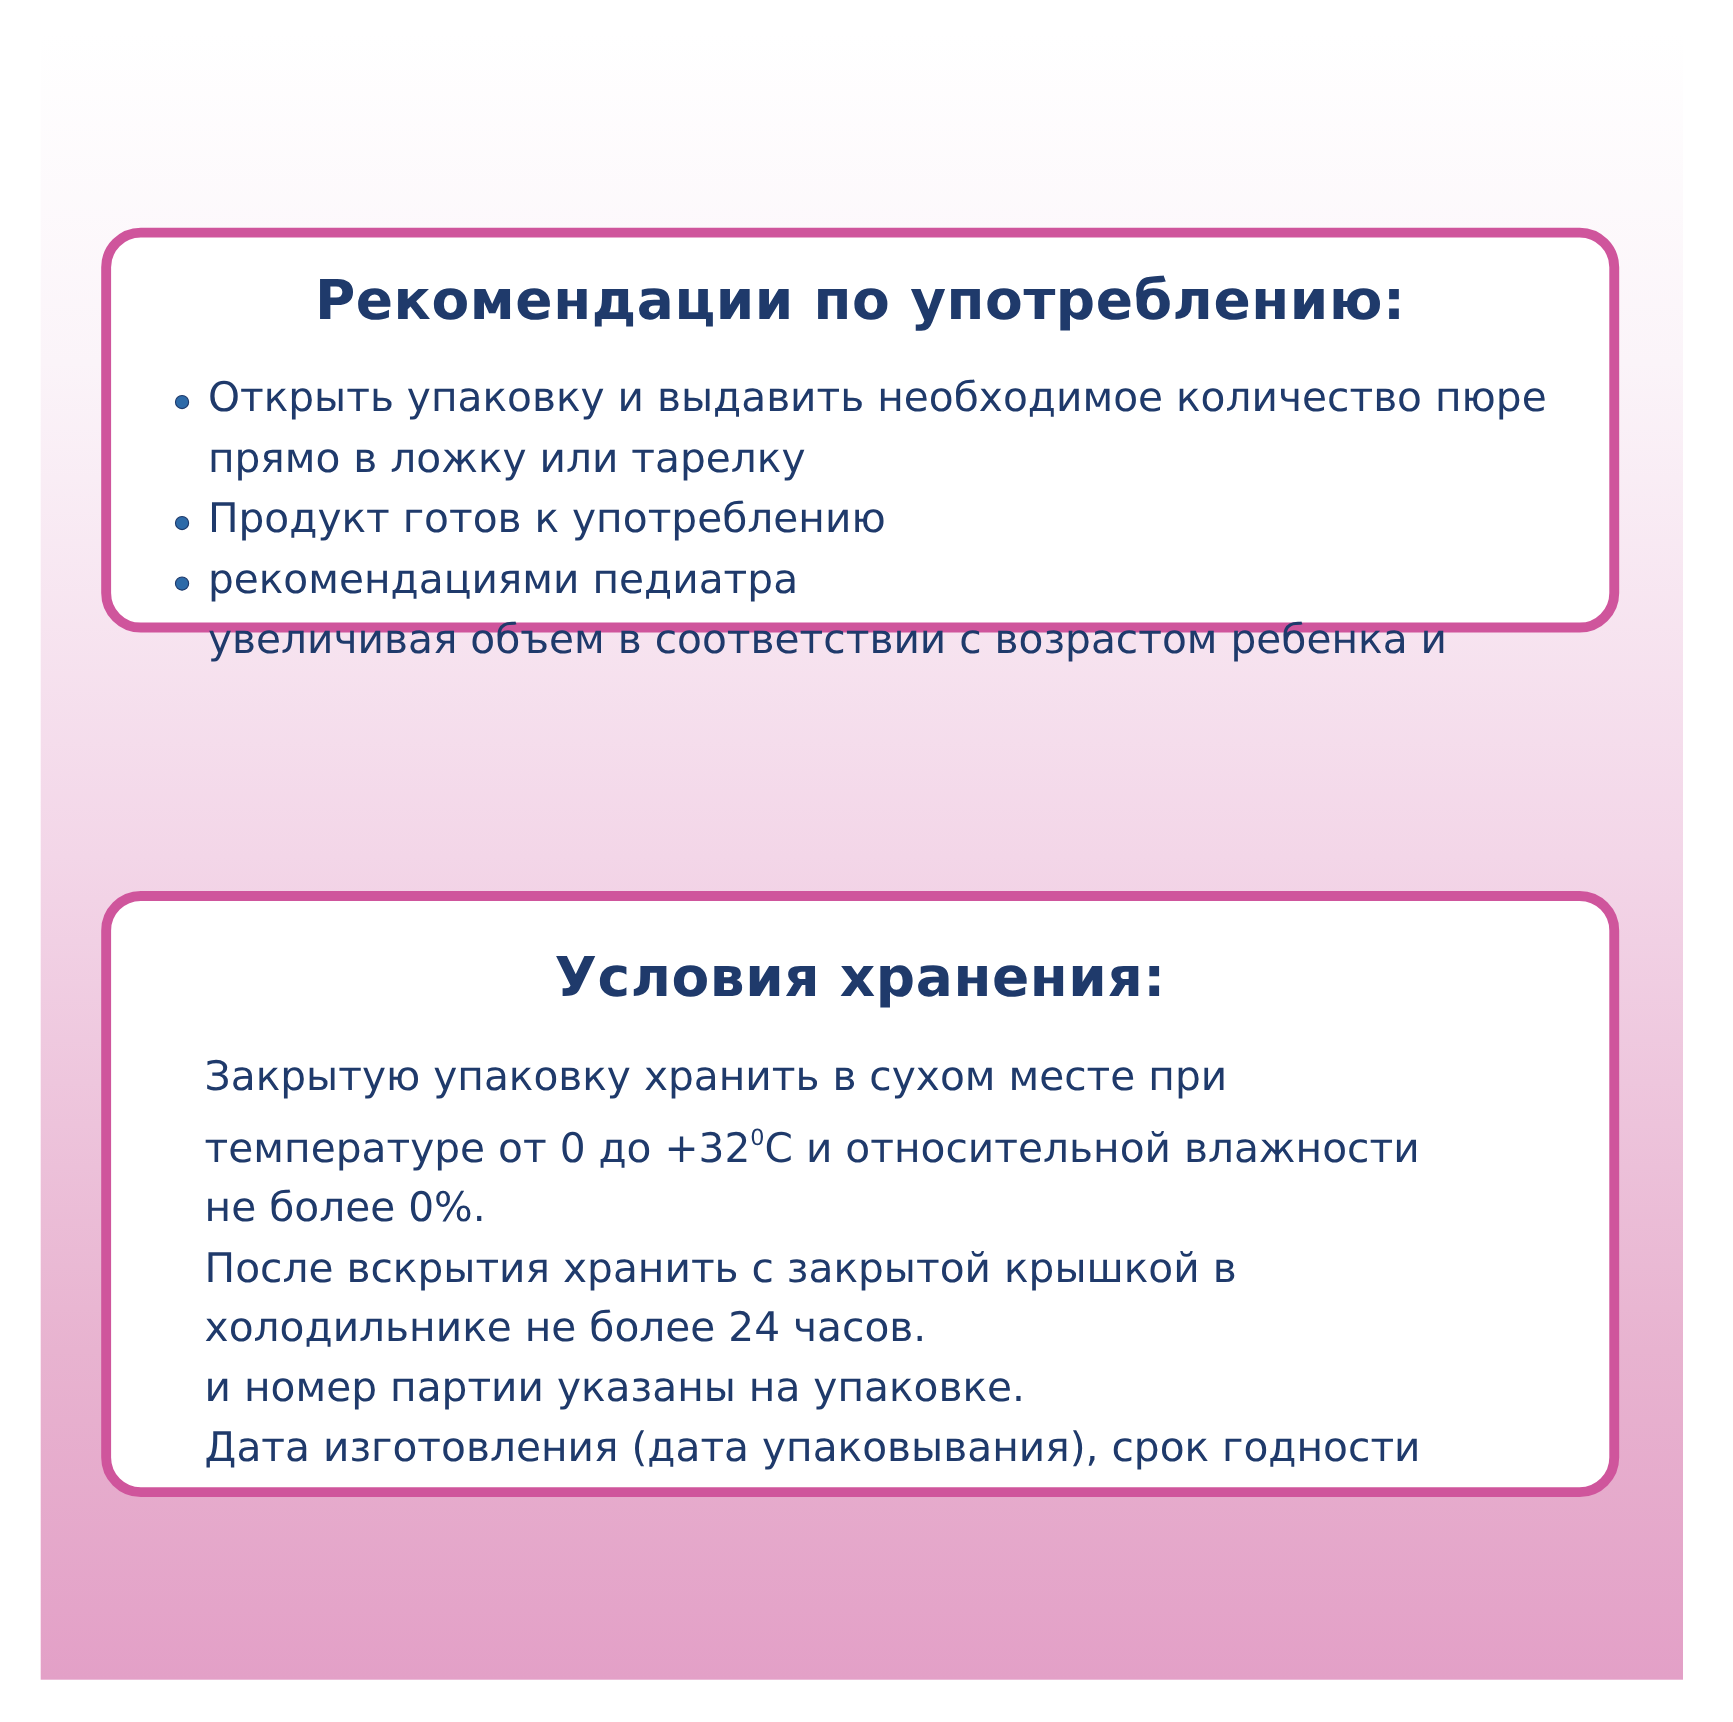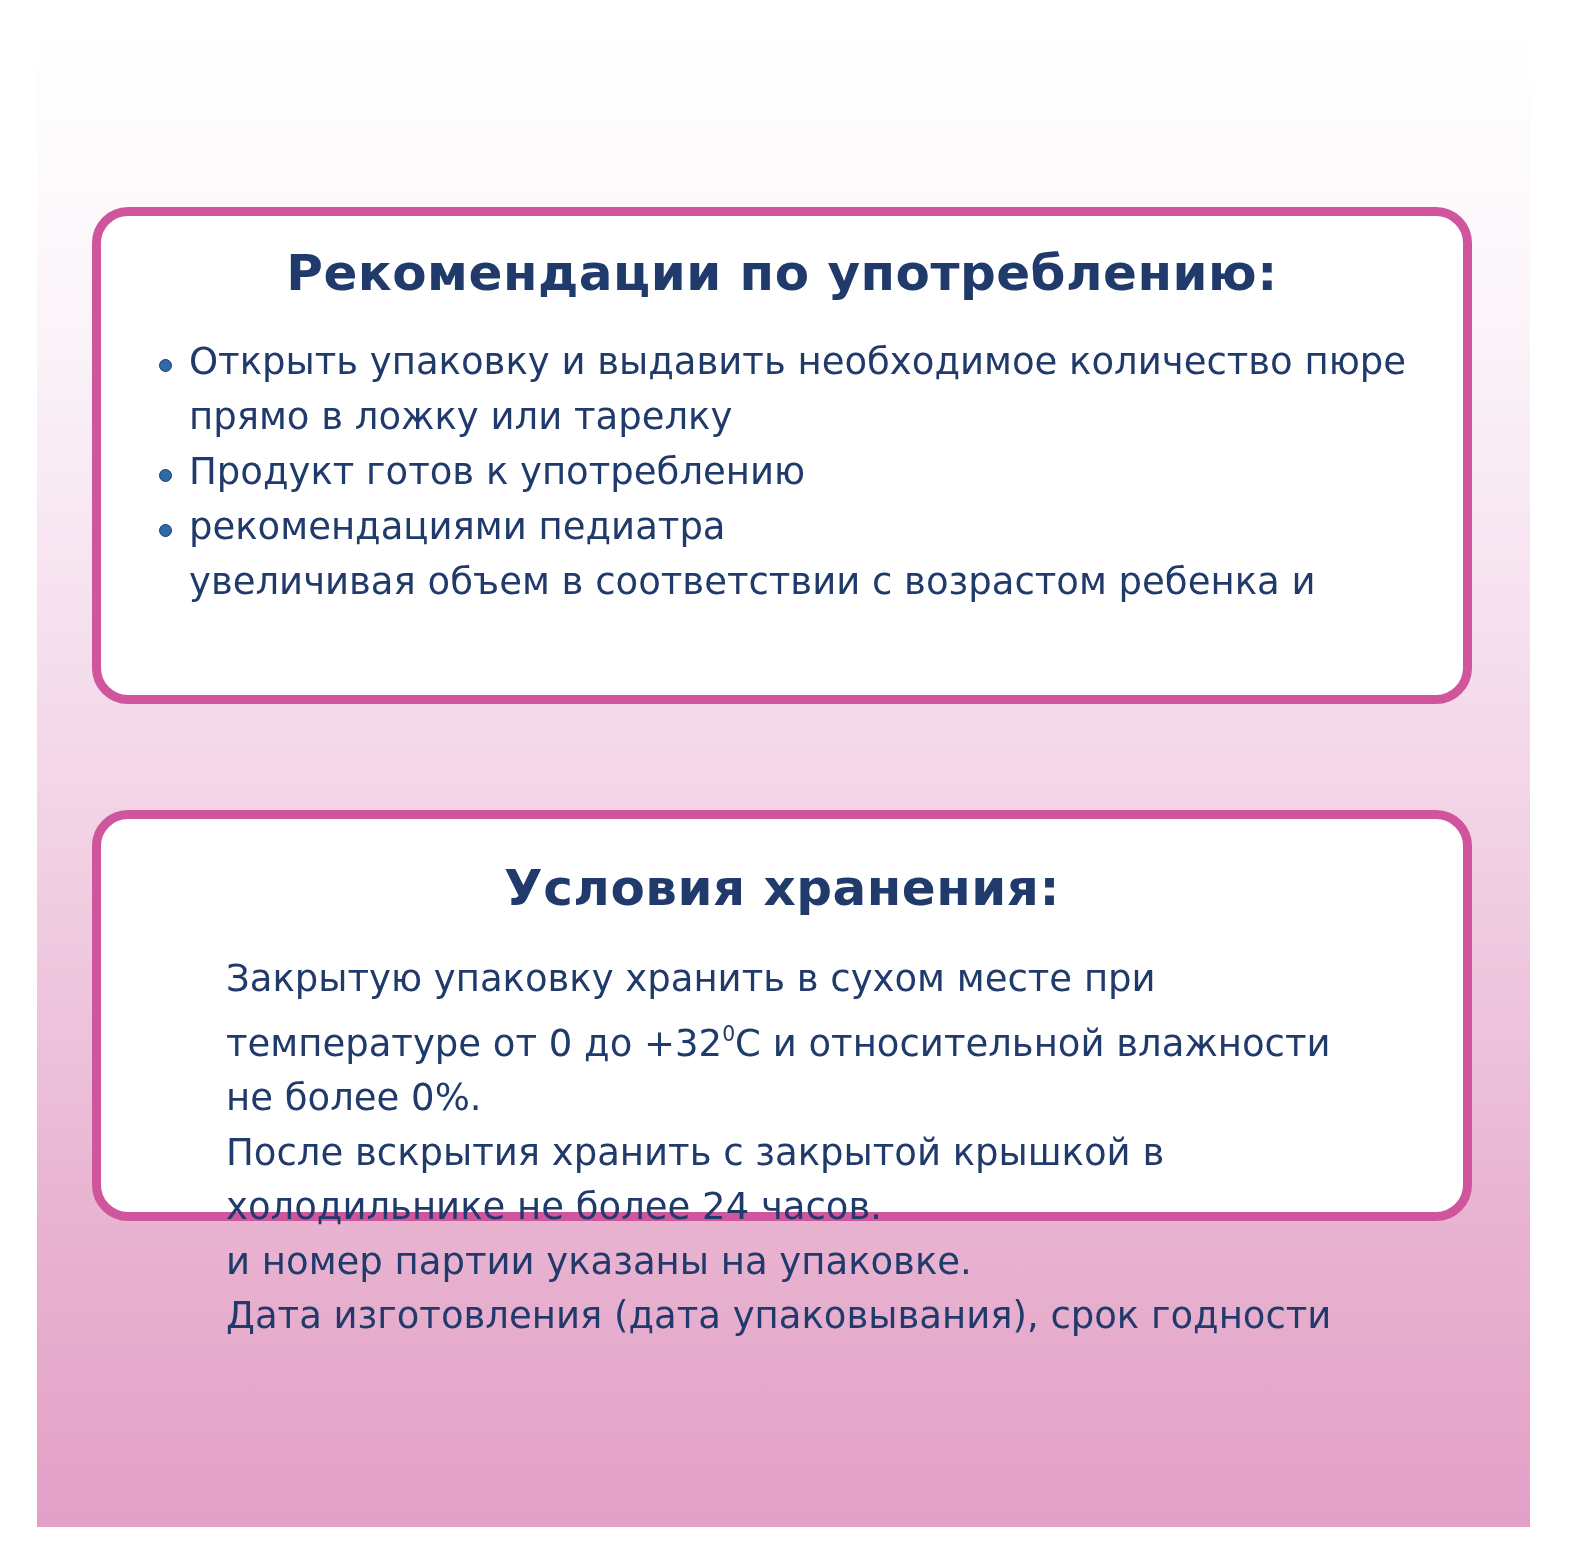--- a/index.html
+++ b/index.html
@@ -2,32 +2,32 @@
 <html><head>
 <meta charset="utf-8">
 <style>
   html, body { margin:0; padding:0; }
   body { width:1575px; height:1565px; background:#ffffff; position:relative; overflow:hidden;
          font-family:"DejaVu Sans", sans-serif; color:#1f3a6b; }
   .panel { position:absolute; left:37px; top:30px; width:1493px; height:1497px;
            background:linear-gradient(180deg,#ffffff 0%,#fbf4f9 20%,#f3d6e8 50%,#e8b3d0 80%,#e3a0c7 100%); }
   .card { position:absolute; left:92px; width:1380px; background:#fff;
           border:9px solid #cf559c; border-radius:36px; box-sizing:border-box; }
-  .card1 { top:207px; height:497px; }
-  .card2 { top:810px; height:411px; }
+  .card1 { top:207px; height:368px; }
+  .card2 { top:810px; height:551px; }
   .title { position:absolute; left:0; right:0; text-align:center; font-weight:bold;
            font-size:50px; letter-spacing:0.5px; color:#1f3a6b; }
   .card1 .title { top:28px; }
   .card2 .title { top:40px; }
   ul.list { position:absolute; left:58px; top:118px; margin:0; padding:0; list-style:none;
             font-size:37px; line-height:55px; }
   ul.list li { position:relative; padding-left:30px; }
   .bullet { position:absolute; left:0; top:25px; width:13px; height:13px; border-radius:50%;
             background:#2d6aa8; border:1px solid #1f3a6b; box-sizing:border-box; }
-  .para { position:absolute; left:85px; top:133px; font-size:37px; line-height:54.5px;margin-left:40px; }
+  .para { position:absolute; left:85px; top:133px; font-size:37px; line-height:54.5px; }
   .para div { white-space:nowrap; }
   sup { font-size:0.55em; vertical-align:0.75em; }
 </style>
 </head>
 <body>
 
 <div class="panel"></div>
 
 <div class="card card1">
   <div class="title">Рекомендации по употреблению:</div>

